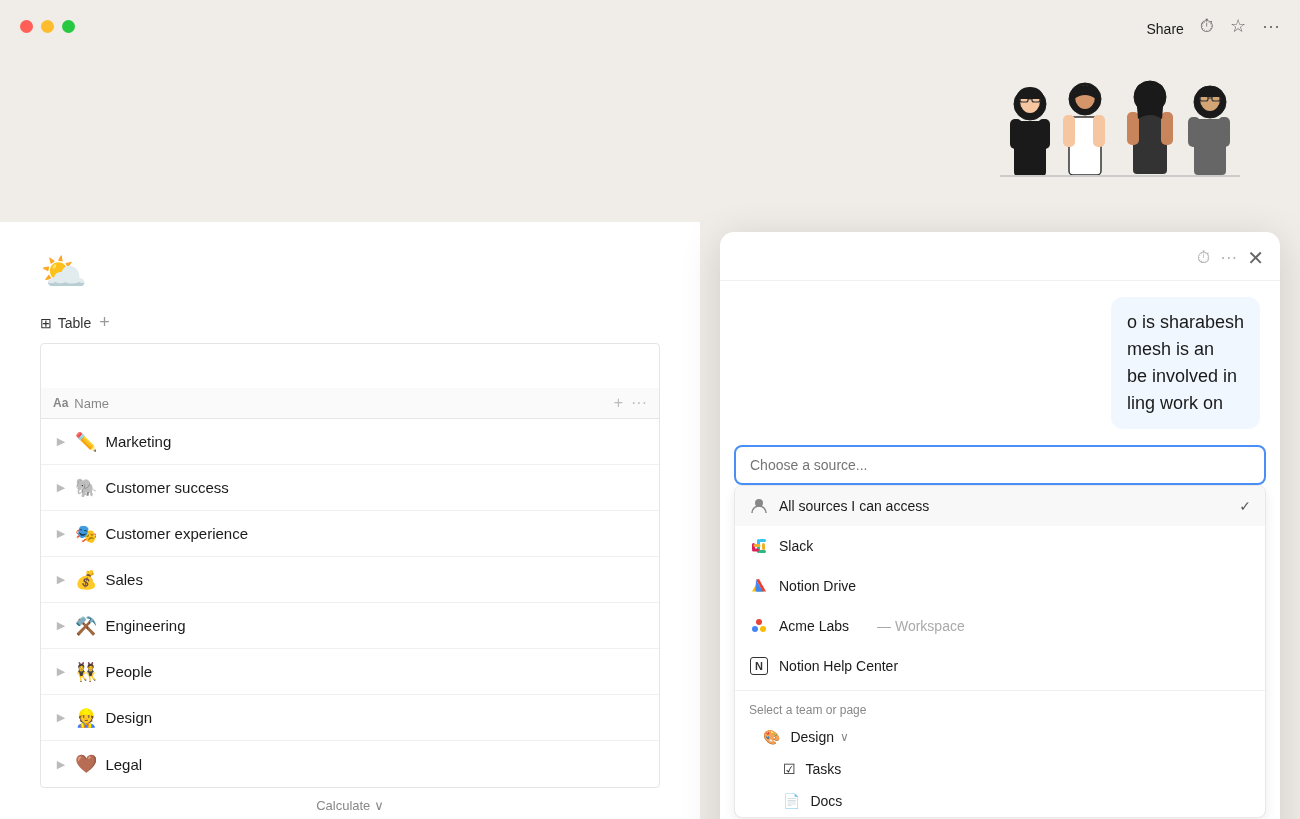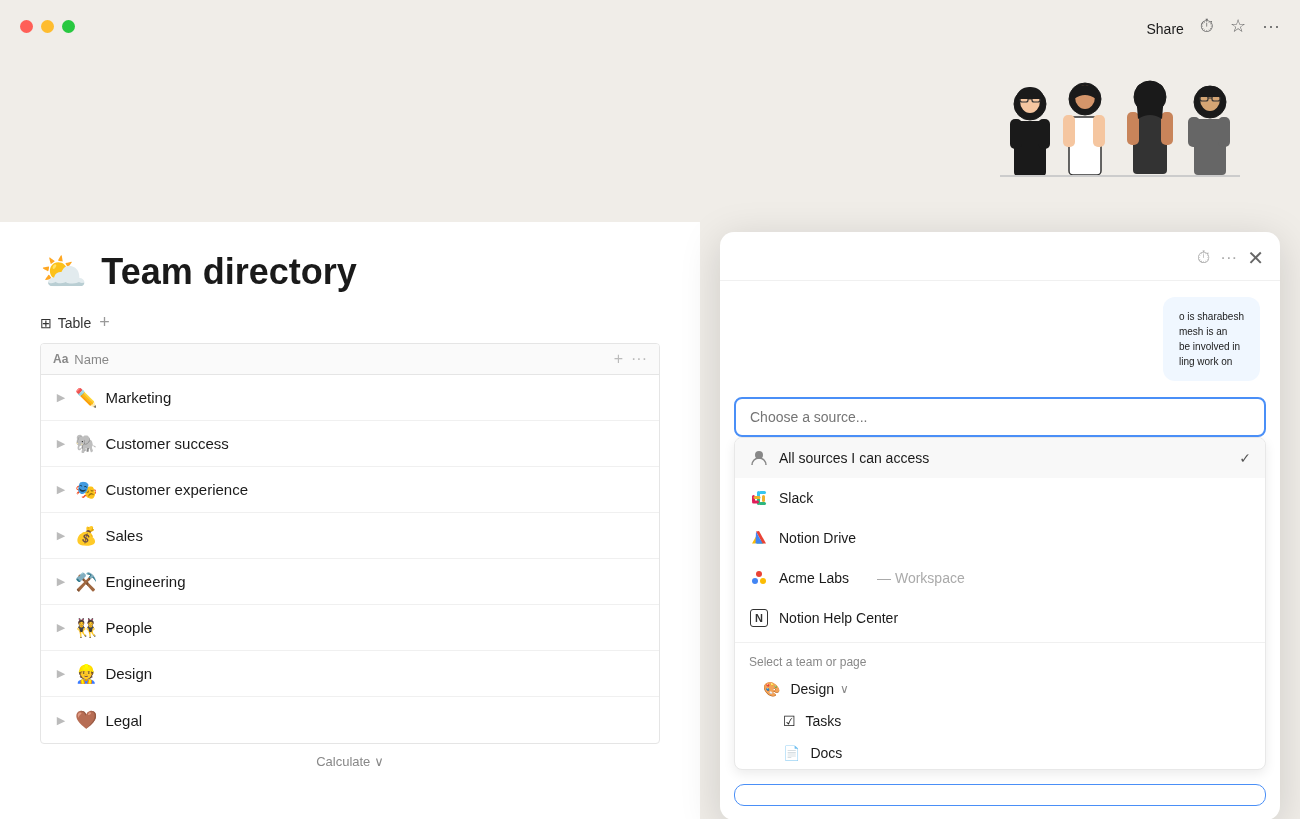--- a/index.html
+++ b/index.html
@@ -134,20 +134,21 @@
       border: 1px solid #e5e5e5;
       border-radius: 4px;
       overflow: hidden;
     }
     .table-col-header {
       display: flex;
       align-items: center;
       padding: 6px 12px;
       border-bottom: 1px solid #e5e5e5;
       background: #fafafa;
+      margin-top: 44px;
     }
     .col-header-name {
       display: flex;
       align-items: center;
       gap: 6px;
       color: #888;
       font-size: 13px;
       flex: 1;
     }
     .col-header-actions {
@@ -253,21 +254,21 @@
       flex-direction: column;
       gap: 12px;
     }
 
     .message-bubble {
       background: #f0f7ff;
       border-radius: 12px;
       padding: 12px 16px;
       max-width: 90%;
       align-self: flex-end;
-      font-size: 10px;
+      font-size: 18px;
       color: #1a1a1a;
       line-height: 1.5;
     }
 
     
     .source-selector-container {
       padding: 0 14px 14px;
     }
 
     .source-search-input {
@@ -443,21 +444,20 @@
     </svg>
   </div>
 </div>
 
 <div class="main">
 
   <div class="left-panel">
 
     <div class="page-title-area">
       <span class="page-title-emoji">⛅</span>
-      <span class="page-title-text">Team directory</span>
     </div>
 
     <div class="table-header-bar">
       <button class="table-view-btn">
         <span>⊞</span>
         <span>Table</span>
       </button>
       <button class="add-view-btn">+</button>
     </div>
 

